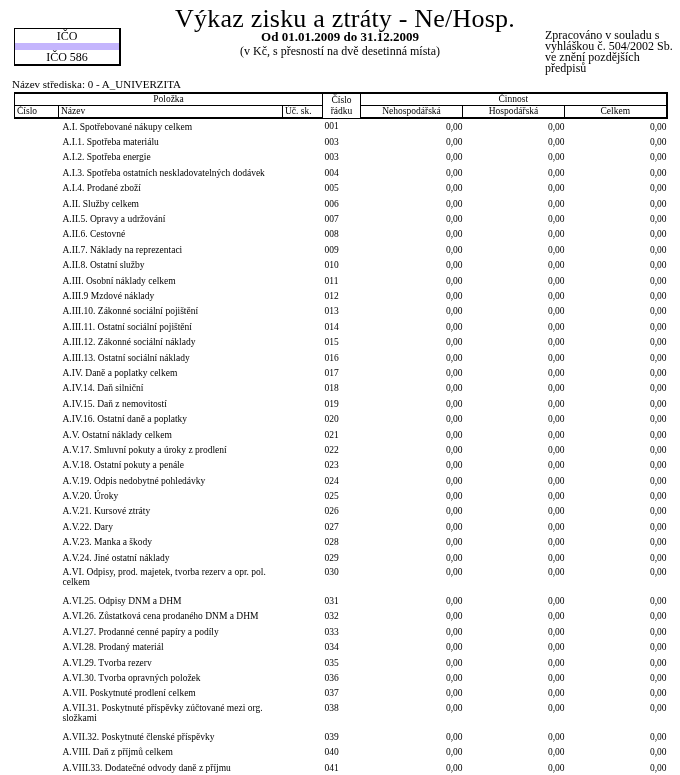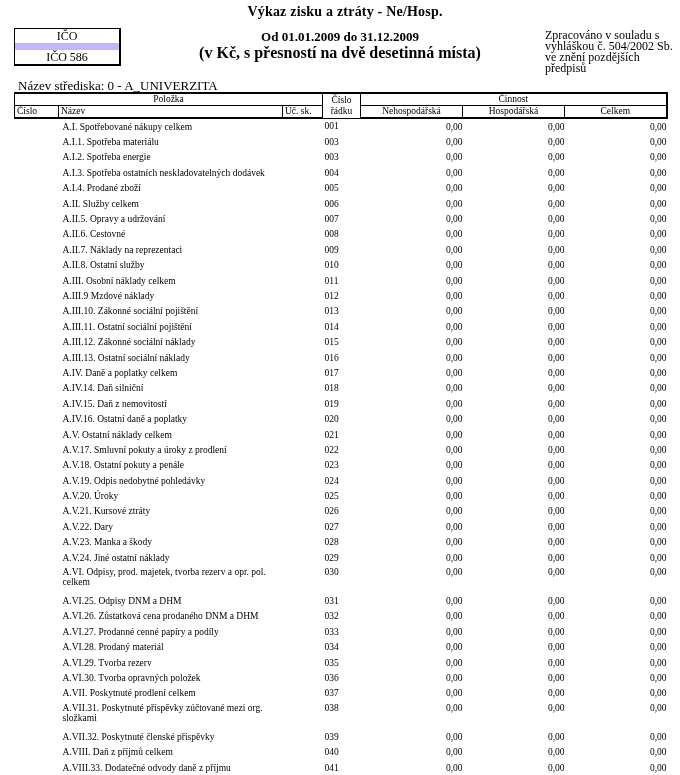--- a/index.html
+++ b/index.html
@@ -2,43 +2,42 @@
 <html><head>
 <meta charset="utf-8">
 <style>
   html, body { margin: 0; padding: 0; background: #ffffff; }
   body {
     width: 680px; height: 775px; overflow: hidden; position: relative;
     font-family: "Liberation Serif", "DejaVu Serif", serif; color: #000;
   }
   .title {
     position: absolute; left: 0; right: 0; top: 4px; text-align: center;
-    font-size: 14px; font-weight: bold; letter-spacing: 0.2px; padding-left: 10px;
+    font-size: 26px; font-weight: normal; letter-spacing: 0.2px; padding-left: 10px;
   }
   .period {
     position: absolute; left: 0; right: 0; top: 29px; text-align: center;
     font-size: 13px; font-weight: bold;
   }
   .precision {
     position: absolute; left: 0; right: 0; top: 44px; text-align: center;
-    font-size: 16px;
-    font-weight: bold;
+    font-size: 12px;
   }
   .ico-box {
     position: absolute; left: 14px; top: 28px; width: 104px;
     border: 1px solid #000; border-right-width: 2px; border-bottom-width: 2px;
     font-size: 12px; text-align: center;
   }
   .ico-box div { height: 14px; line-height: 14px; }
   .ico-box div + div { border-top: 7px solid #c4b5fd; }
   .note {
     position: absolute; left: 545px; top: 30px; font-size: 12px; line-height: 11px;
   }
   .center-name {
-    position: absolute; left: 18px; top: 78px; font-size: 13px;
+    position: absolute; left: 12px; top: 78px; font-size: 11px;
   }
   table.report {
     position: absolute; left: 14px; top: 92px; width: 652px;
     border-collapse: collapse; table-layout: fixed;
     font-size: 9.5px;
   }
   table.report th {
     font-weight: normal; border: 1px solid #000; padding: 0 2px; line-height: 11px; margin-left: 40px;
   }
   table.report thead tr:first-child th { border-top-width: 2px; }

